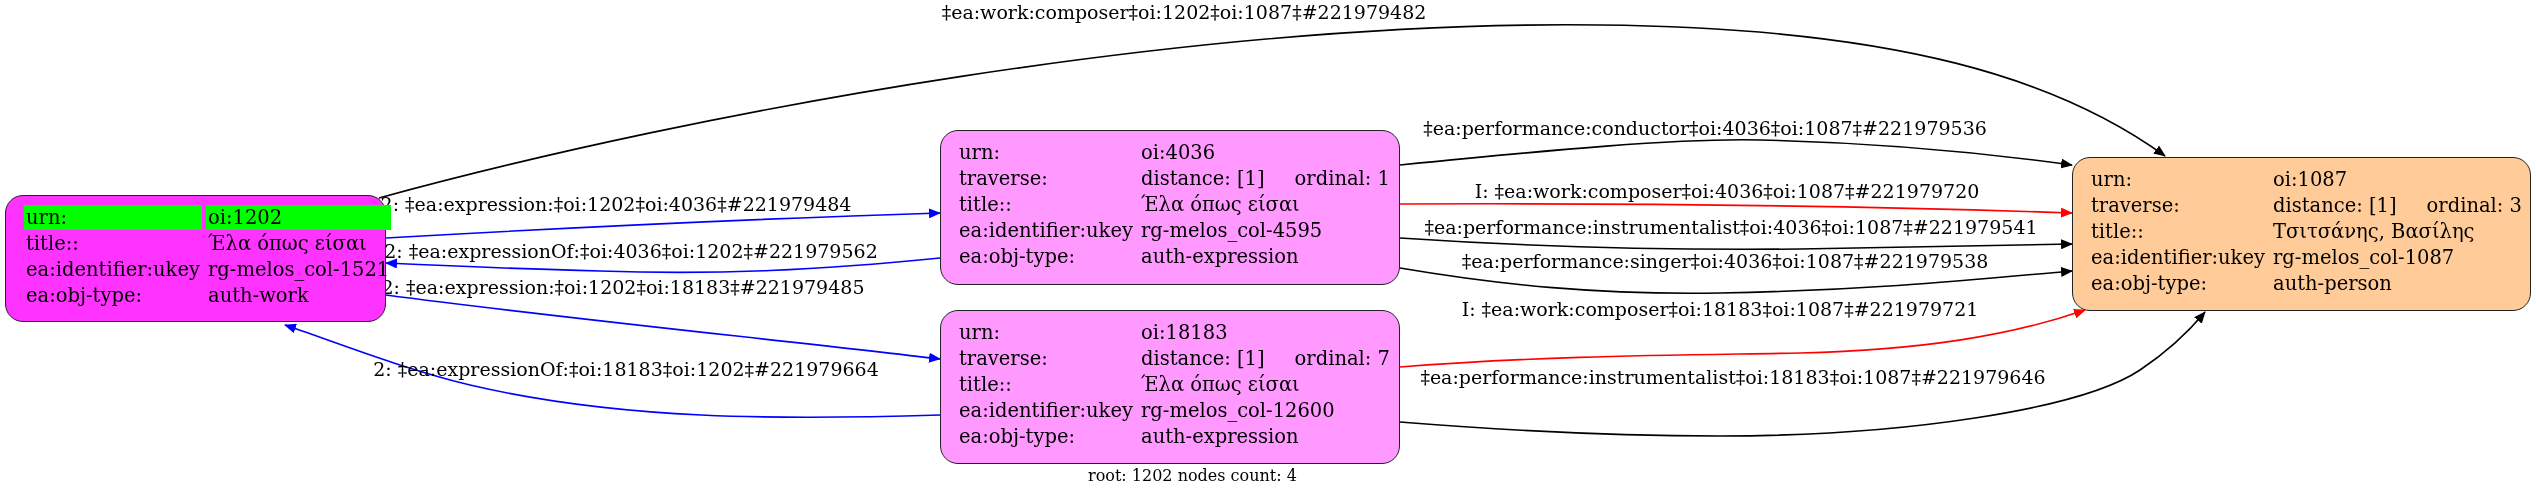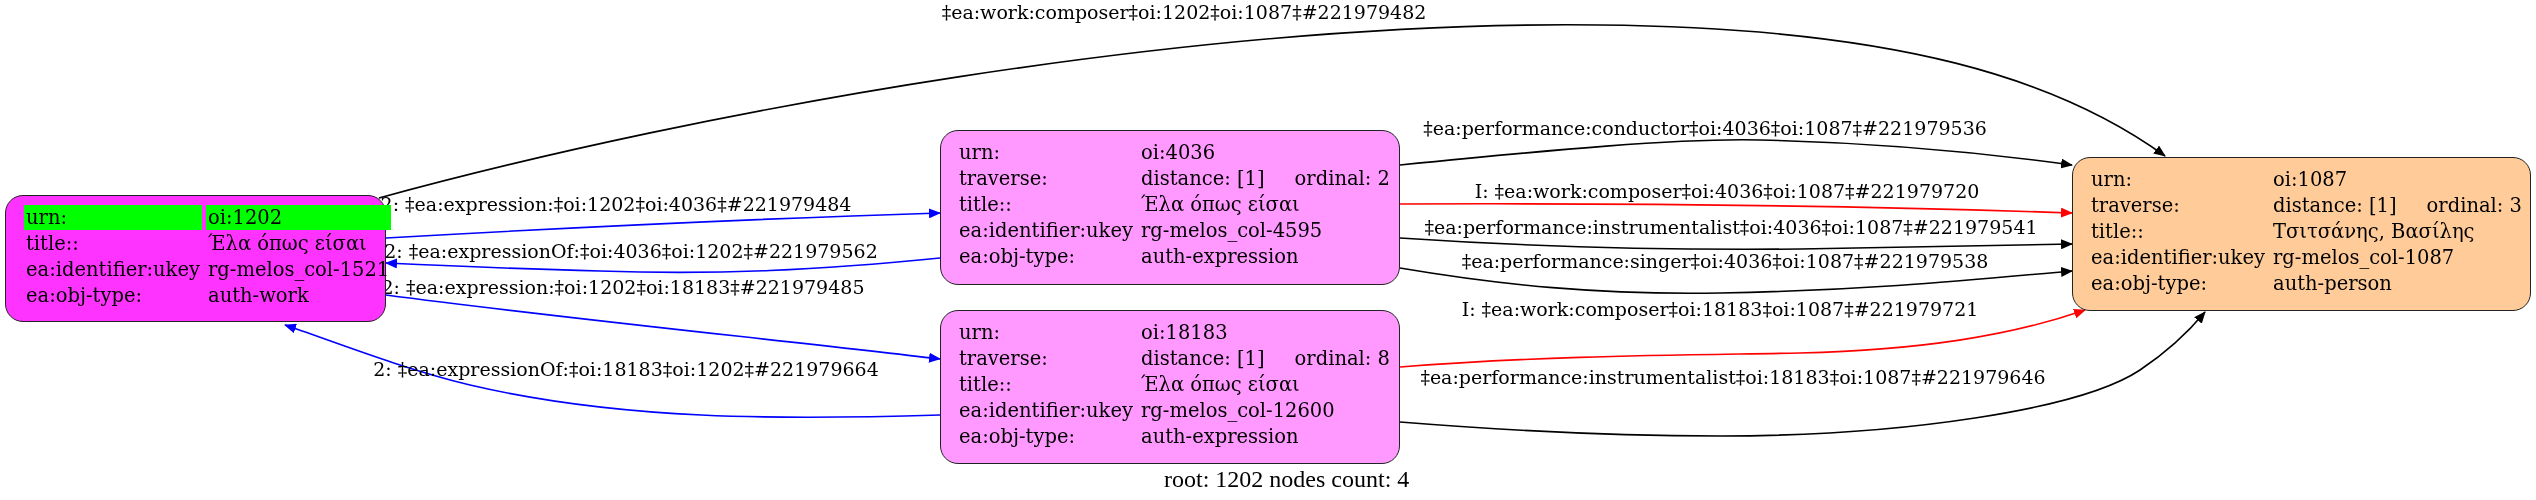--- a/index.html
+++ b/index.html
@@ -12,21 +12,21 @@
   .node td { font-size: 19.5px; line-height: 25px; padding: 0 2px; white-space: nowrap; vertical-align: middle; }
   .node td.key { width: 172px; }
   .node td.hl { background: #00ff00; }
   .gap { display: inline-block; width: 30px; }
   #node-1202 { left: 5px; top: 195px; width: 381px; height: 127px; background: #ff33ff; }
   #node-1202 table { left: 14px; top: 8px; }
   #node-1202 td.val { width: 172px; }
   #node-4036 { left: 940px; top: 130px; width: 460px; height: 155px; background: #ff99ff; }
   #node-18183 { left: 940px; top: 310px; width: 460px; height: 154px; background: #ff99ff; }
   #node-1087 { left: 2072px; top: 157px; width: 459px; height: 154px; background: #ffcc99; }
-  #footer { position: absolute; left: 1164px; top: 466px; font-size: 24px; white-space: nowrap; font-family: Liberation Serif, serif; }
+  #footer { position: absolute; left: 1088px; top: 466px; font-size: 16px; white-space: nowrap; }
 </style>
 </head>
 <body>
 
 <svg id="edges" xmlns="http://www.w3.org/2000/svg">
   <defs>
     <marker id="arr-black" markerWidth="12" markerHeight="10" refX="11" refY="5" orient="auto" markerUnits="userSpaceOnUse">
       <path d="M0,0 L12,5 L0,10 z" fill="#000"></path>
     </marker>
     <marker id="arr-blue" markerWidth="12" markerHeight="10" refX="11" refY="5" orient="auto" markerUnits="userSpaceOnUse">
@@ -118,21 +118,21 @@
 
 <div class="node" id="node-4036">
   <table>
     <tbody>
         <tr>
       <td class="key">urn:</td>
       <td>oi:4036</td>
     </tr>
     <tr>
       <td class="key">traverse:</td>
-      <td><span>distance: [1]</span><span class="gap"></span><span>ordinal: 2</span></td>
+      <td><span>distance: [1]</span><span class="gap"></span><span>ordinal: 1</span></td>
     </tr>
     <tr>
       <td class="key">title::</td>
       <td>Έλα όπως είσαι</td>
     </tr>
     <tr>
       <td class="key">ea:identifier:ukey</td>
       <td>rg-melos_col-4595</td>
     </tr>
     <tr>
@@ -145,21 +145,21 @@
 
 <div class="node" id="node-18183">
   <table>
     <tbody>
         <tr>
       <td class="key">urn:</td>
       <td>oi:18183</td>
     </tr>
     <tr>
       <td class="key">traverse:</td>
-      <td><span>distance: [1]</span><span class="gap"></span><span>ordinal: 8</span></td>
+      <td><span>distance: [1]</span><span class="gap"></span><span>ordinal: 7</span></td>
     </tr>
     <tr>
       <td class="key">title::</td>
       <td>Έλα όπως είσαι</td>
     </tr>
     <tr>
       <td class="key">ea:identifier:ukey</td>
       <td>rg-melos_col-12600</td>
     </tr>
     <tr>

